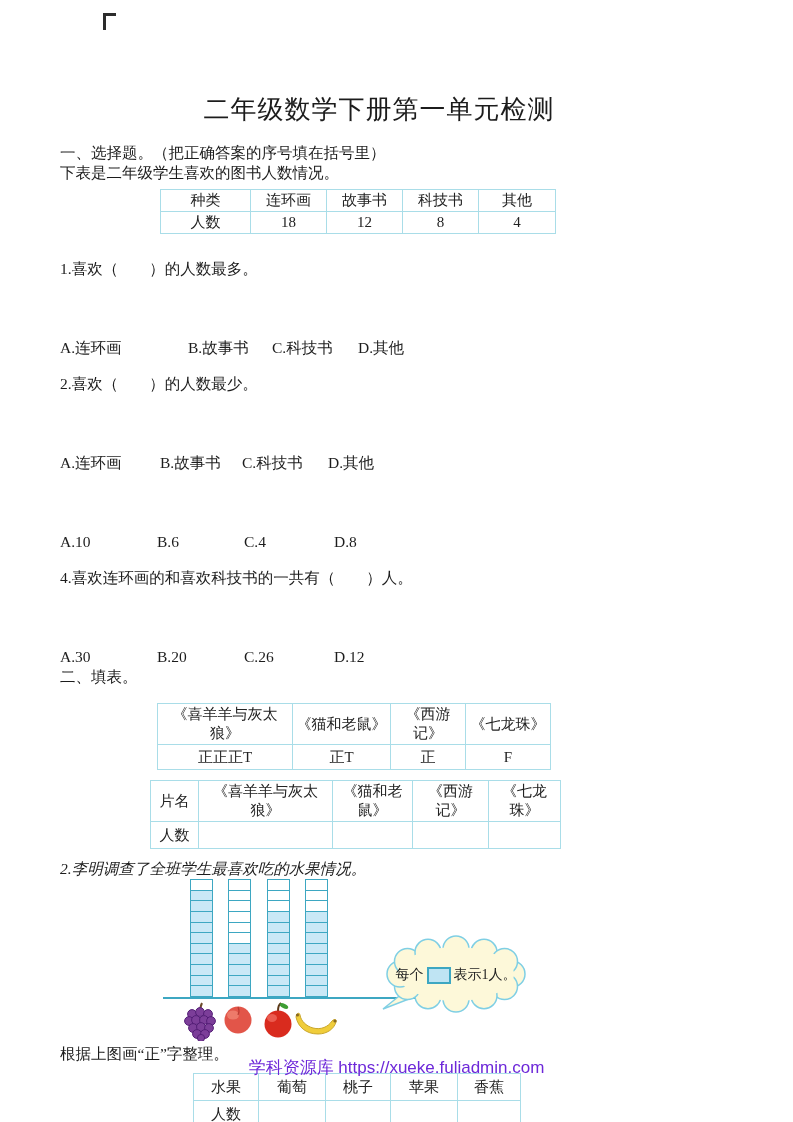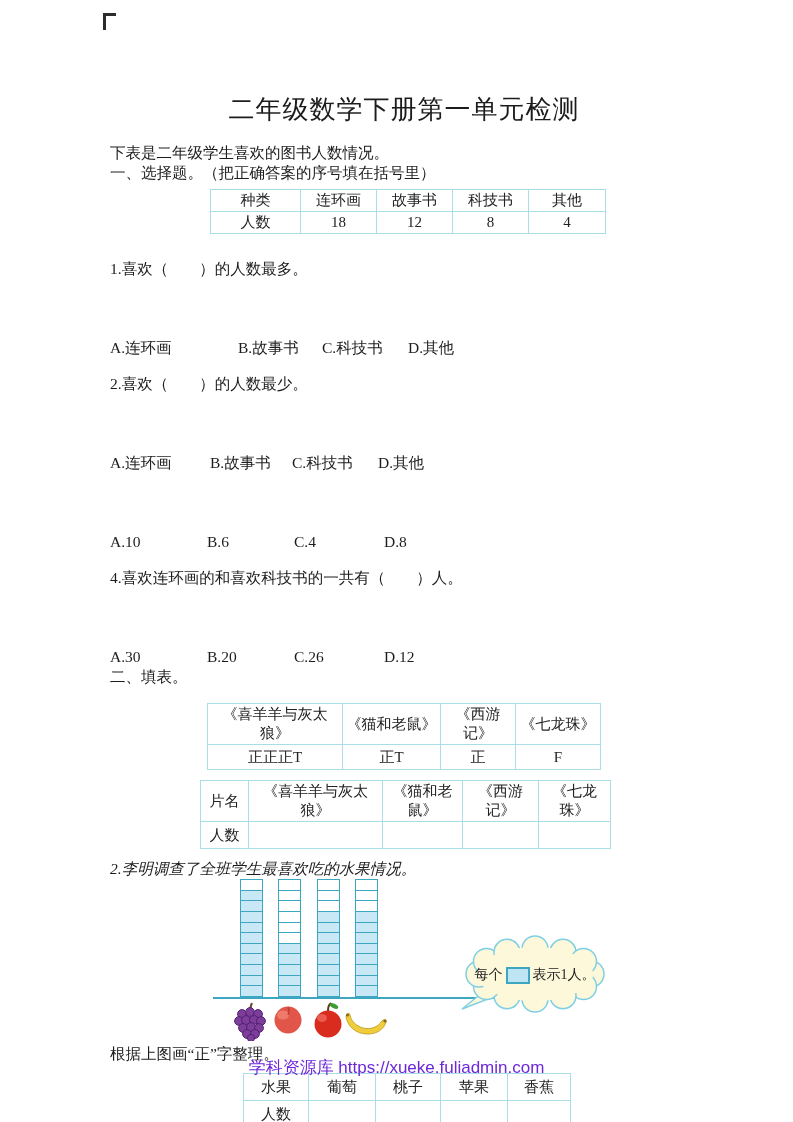--- a/index.html
+++ b/index.html
@@ -1,18 +1,18 @@
 <!DOCTYPE html>
 <html><head>
 <meta charset="utf-8">
 <style>
   html,body{margin:0;padding:0;background:#ffffff;}
   .page{
     position:relative; width:793px; height:1122px; background:#fff;
-    box-sizing:border-box; padding:0 95px 0 110px; overflow:hidden;
+    box-sizing:border-box; padding:0 95px 0 60px; overflow:hidden;
     font-family:"Liberation Serif","DejaVu Serif",serif; color:#1c1c1c;
   }
   .corner{position:absolute; left:103px; top:13px; width:10px; height:14px;
     border-left:3px solid #2c2c2c; border-top:3px solid #2c2c2c;}
   .title{margin:92px 0 16px; text-align:center; font-size:26px; font-weight:400; letter-spacing:1px;}
   .line{font-size:15.5px; line-height:20px;}
   table{border-collapse:collapse; table-layout:fixed; font-size:15px; color:#222;}
   td{border:1.5px solid #a9dde8; text-align:center; vertical-align:middle; padding:1px 2px; overflow:hidden;}
   .t1{margin:6px 0 0 100px; width:395px;}
   .t1 tr{height:22px;}
@@ -33,38 +33,38 @@
   .opts4 span:nth-child(1){width:97px;}  .opts4 span:nth-child(2){width:87px;}  .opts4 span:nth-child(3){width:90px;}
   
   .chart{position:relative; height:165px; margin-top:0;}
   .chart-col{position:absolute; top:0; width:23px; height:118px;
     border:1.5px solid #3da7c2; box-sizing:border-box; display:flex; flex-direction:column; background:#fff;}
   .chart-cell{flex:1; border-top:1px solid #3da7c2;}
   .chart-cell:first-child{border-top:none;}
   .chart-cell.filled{background:#c9e8f6;}
   .baseline{position:absolute; left:103px; top:118px; width:320px; height:2px; background:#3da7c2;}
   .fruit{position:absolute; top:122px;}
-  .bubble{position:absolute; left:350px; top:54px; width:150px; height:84px;}
+  .bubble{position:absolute; left:321px; top:54px; width:150px; height:84px;}
   .bubble-text{position:absolute; left:0; top:0; width:150px; height:84px;
     display:flex; align-items:center; justify-content:center; font-size:14px; color:#222;}
   .unit-square{display:inline-block; width:20px; height:13px; background:#bfe4f3;
     border:2px solid #3da7c2; margin:0 3px; vertical-align:-2px;}
   .footer{position:absolute; left:0; top:1056px; width:793px; text-align:center;
     font-family:"Liberation Sans","DejaVu Sans",sans-serif; font-size:17px; color:#6d28d9;}
 </style>
 </head>
 <body>
 
 <div class="page">
   <div class="corner"></div>
 
   <h1 class="title">二年级数学下册第一单元检测</h1>
 
+  <div class="line">一、选择题。（把正确答案的序号填在括号里）</div>
   <div class="line">下表是二年级学生喜欢的图书人数情况。</div>
-  <div class="line">一、选择题。（把正确答案的序号填在括号里）</div>
 
   <table class="t1">
     <colgroup>
         <col style="width:90px">
         <col style="width:76px">
         <col style="width:76px">
         <col style="width:76px">
         <col style="width:77px">
       </colgroup>
     <tbody>

